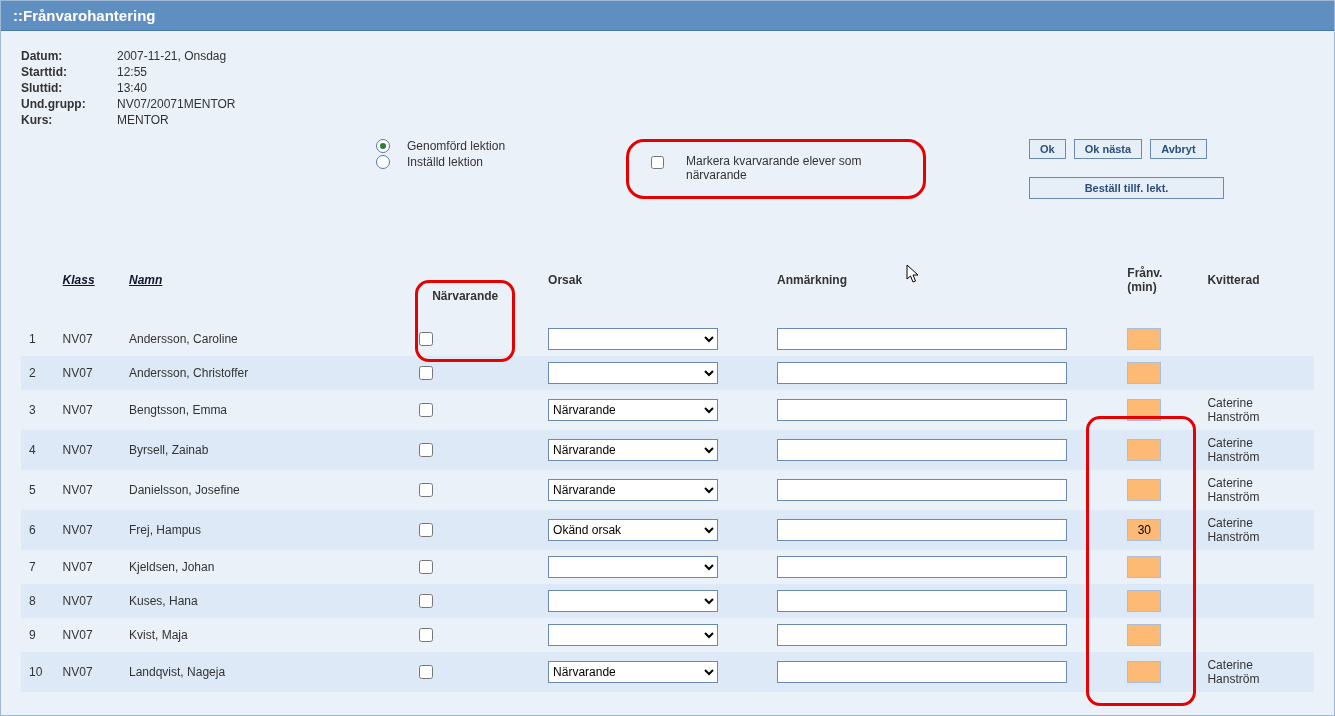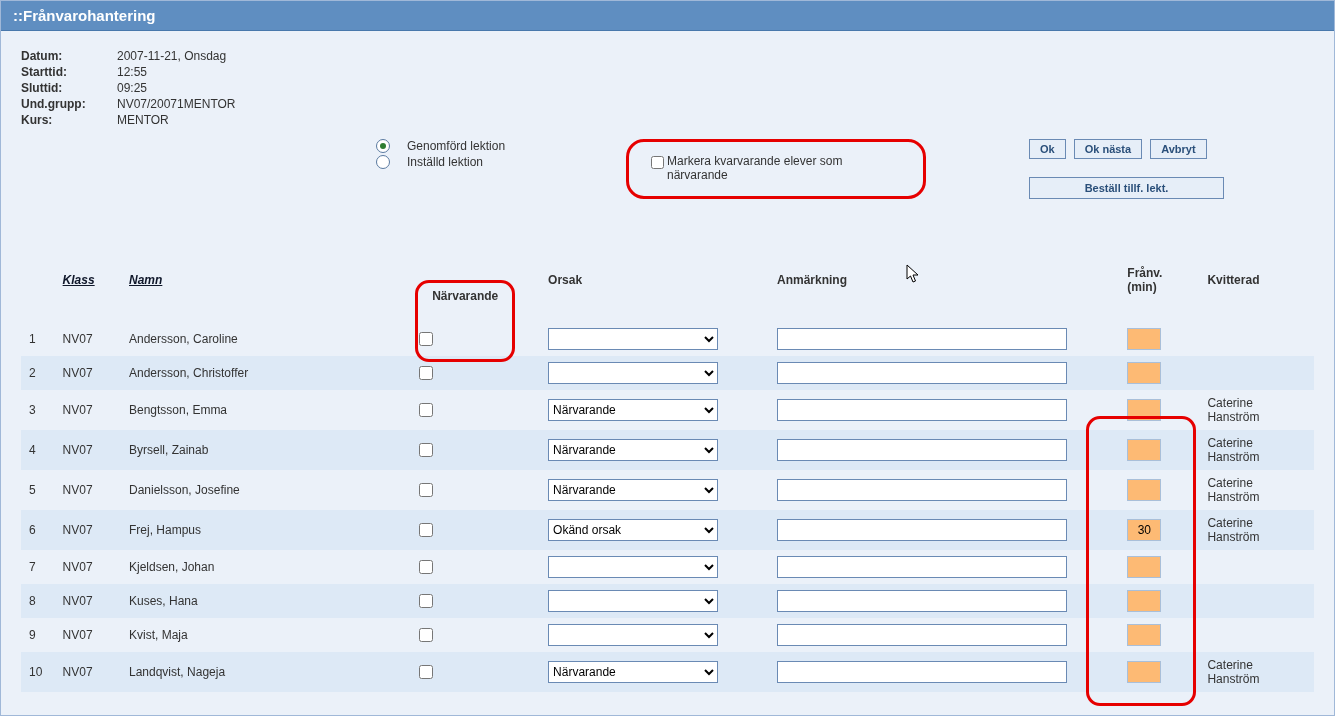--- a/index.html
+++ b/index.html
@@ -52,21 +52,21 @@
     content: ""; width: 6px; height: 6px; border-radius: 50%; background: #2e7d32;
   }
   .markera-box {
     border: 3px solid #e60000;
     border-radius: 18px;
     padding: 12px 20px 14px 18px;
     margin-left: 0px;
     width: 300px;
     display: flex;
     align-items: flex-start;
-    gap: 0;
+    gap: 19px;
   }
   .markera-box input[type=checkbox]{ margin-top:2px; }
   .buttons-col {
     margin-left: auto;
     margin-right: 90px;
     display: flex;
     flex-direction: column;
     align-items: flex-start;
     gap: 18px;
   }
@@ -159,21 +159,21 @@
     <div class="info-row">
         <div class="info-label">Datum:</div>
         <div class="info-value">2007-11-21, Onsdag</div>
       </div>
     <div class="info-row">
         <div class="info-label">Starttid:</div>
         <div class="info-value">12:55</div>
       </div>
     <div class="info-row">
         <div class="info-label">Sluttid:</div>
-        <div class="info-value">09:25</div>
+        <div class="info-value">13:40</div>
       </div>
     <div class="info-row">
         <div class="info-label">Und.grupp:</div>
         <div class="info-value">NV07/20071MENTOR</div>
       </div>
     <div class="info-row">
         <div class="info-label">Kurs:</div>
         <div class="info-value">MENTOR</div>
       </div>
 

